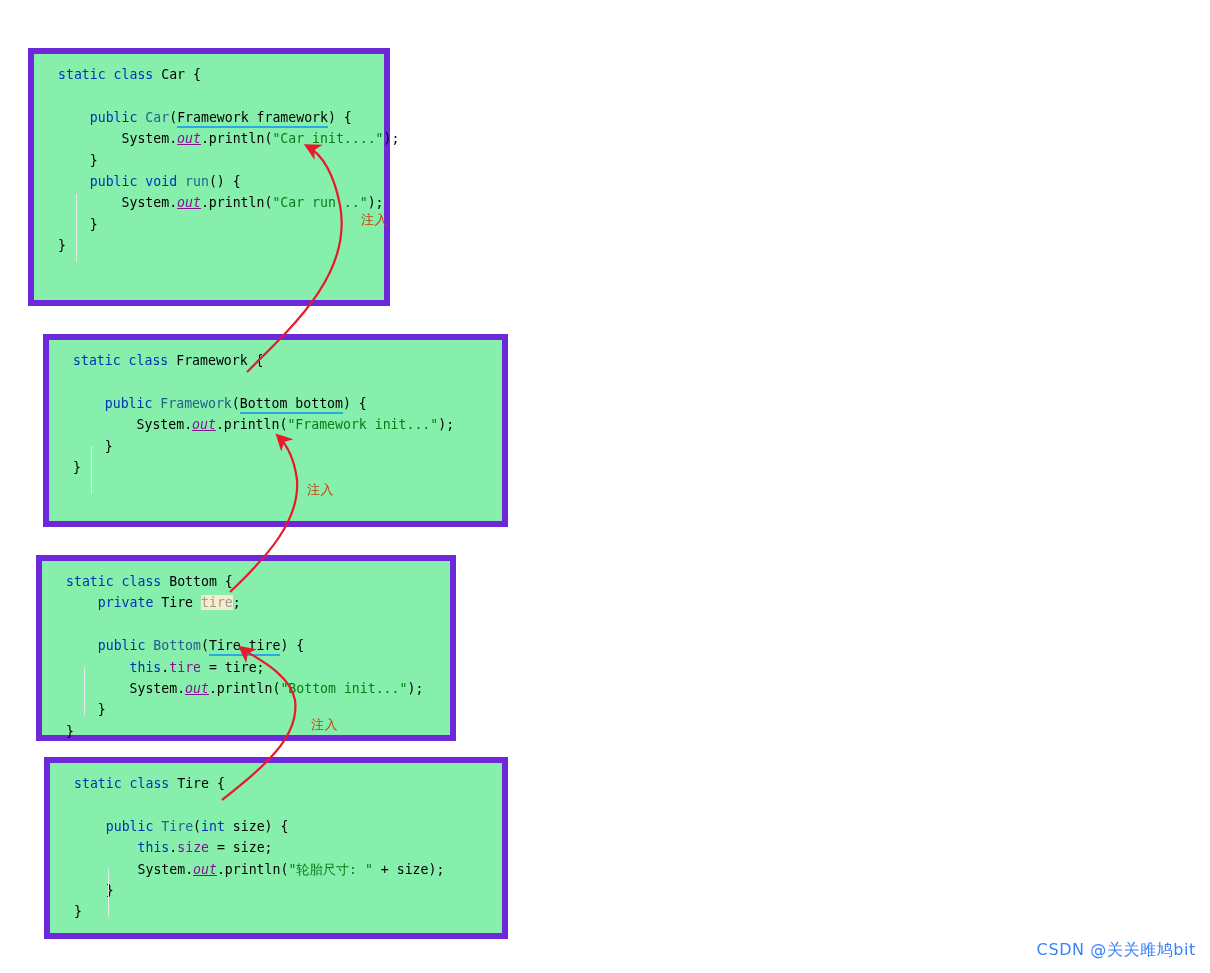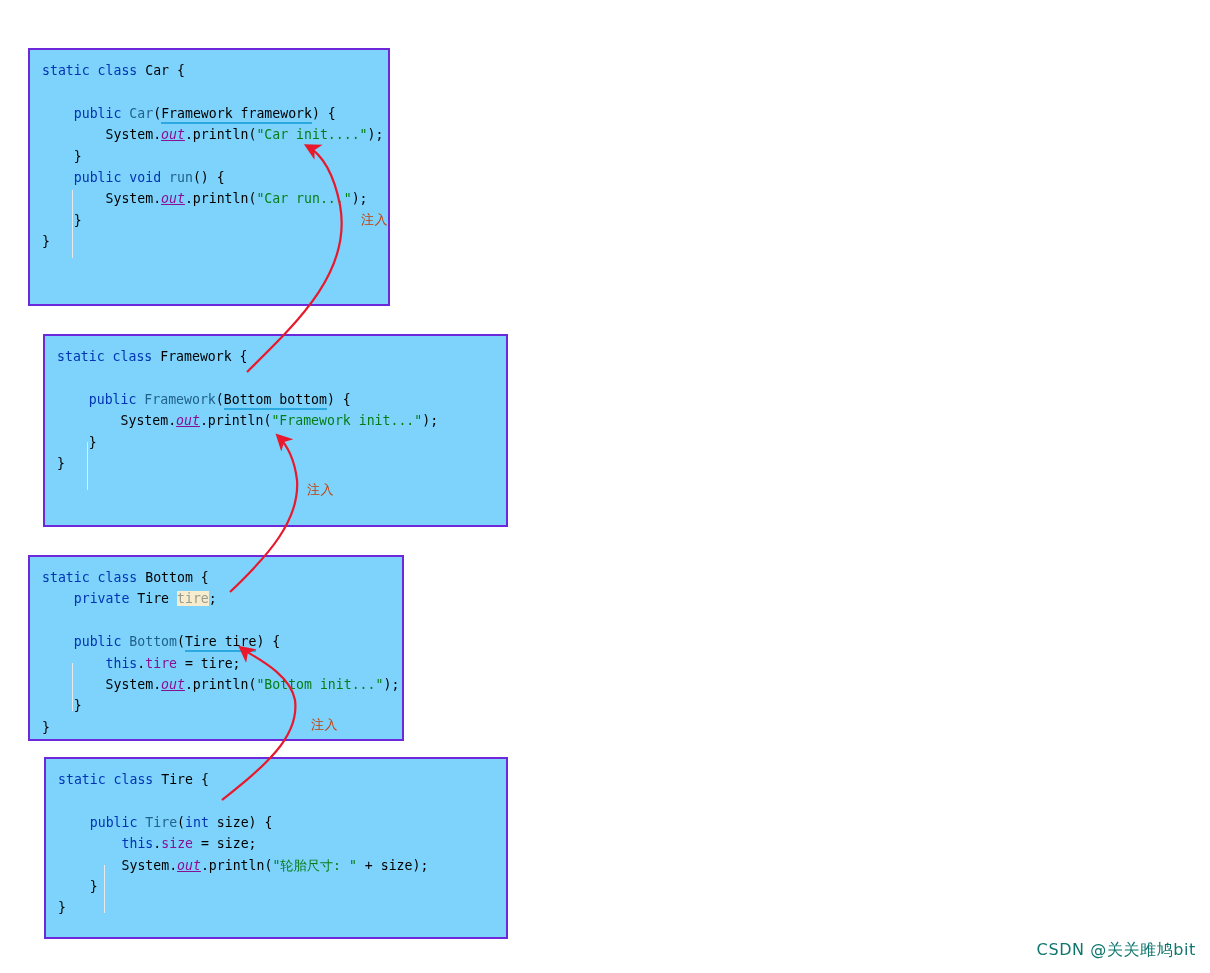--- a/index.html
+++ b/index.html
@@ -3,24 +3,24 @@
 <meta charset="utf-8">
 <style>
   html,body{margin:0;padding:0;}
   body{
     width:1210px;height:973px;position:relative;background:#ffffff;
     font-family:"DejaVu Sans Mono","Liberation Mono",monospace;
     overflow:hidden;
   }
   .code-box{
     position:absolute;
-    border:2px solid #6d28d9;
-    background:#7dd3fc;
+    border:6px solid #6d28d9;
+    background:#86efac;
     box-sizing:border-box;
-    padding:10px 12px;
+    padding:10px 24px;
   }
   .code-line{
     font-family:"DejaVu Sans Mono","Liberation Mono",monospace;
     font-size:13.2px;
     line-height:21.4px;
     white-space:pre;
     color:#000000;
     height:21.4px;
   }
   .kw{color:#0033B3;}
@@ -41,21 +41,21 @@
     font-size:13px;
     letter-spacing:0.5px;
     white-space:nowrap;
   }
   #arrow-layer{
     position:absolute;left:0;top:0;width:1210px;height:973px;
     pointer-events:none;
   }
   .watermark{
     position:absolute;right:14px;bottom:12px;
-    color:#0f766e;
+    color:#3b82f6;
     font-family:"DejaVu Sans","Liberation Sans",sans-serif;
     font-size:16px;
     letter-spacing:0.6px;
     white-space:nowrap;
   }
   .guide{
     position:absolute;
     border-left:1px solid #e8e8e8;
     width:0;
   }
@@ -79,21 +79,21 @@
 <div class="code-box" id="box-framework" style="left:43px;top:334px;width:465px;height:193px;">
   <div class="guide" style="left:42px;top:106px;height:48px;"></div>
 <div class="code-line"><span class="kw">static </span><span class="kw">class </span><span class="plain">Framework {</span></div>
     <div class="code-line">&nbsp;</div>
     <div class="code-line"><span class="plain">    </span><span class="kw">public </span><span class="cls">Framework</span><span class="plain">(</span><span class="plain underline-param">Bottom bottom</span><span class="plain">) {</span></div>
     <div class="code-line"><span class="plain">        System.</span><span class="ital">out</span><span class="plain">.println(</span><span class="str">"Framework init..."</span><span class="plain">);</span></div>
     <div class="code-line"><span class="plain">    }</span></div>
     <div class="code-line"><span class="plain">}</span></div>
   </div>
 
-<div class="code-box" id="box-bottom" style="left:28px;top:555px;width:376px;height:186px;">
+<div class="code-box" id="box-bottom" style="left:36px;top:555px;width:420px;height:186px;">
   <div class="guide" style="left:42px;top:106px;height:48px;"></div>
 <div class="code-line"><span class="kw">static </span><span class="kw">class </span><span class="plain">Bottom {</span></div>
     <div class="code-line"><span class="plain">    </span><span class="kw">private </span><span class="plain">Tire </span><span class="field-dim">tire</span><span class="plain">;</span></div>
     <div class="code-line">&nbsp;</div>
     <div class="code-line"><span class="plain">    </span><span class="kw">public </span><span class="cls">Bottom</span><span class="plain">(</span><span class="plain underline-param">Tire tire</span><span class="plain">) {</span></div>
     <div class="code-line"><span class="plain">        </span><span class="kw">this</span><span class="plain">.</span><span class="field">tire</span><span class="plain"> = tire;</span></div>
     <div class="code-line"><span class="plain">        System.</span><span class="ital">out</span><span class="plain">.println(</span><span class="str">"Bottom init..."</span><span class="plain">);</span></div>
     <div class="code-line"><span class="plain">    }</span></div>
     <div class="code-line"><span class="plain">}</span></div>
   </div>

